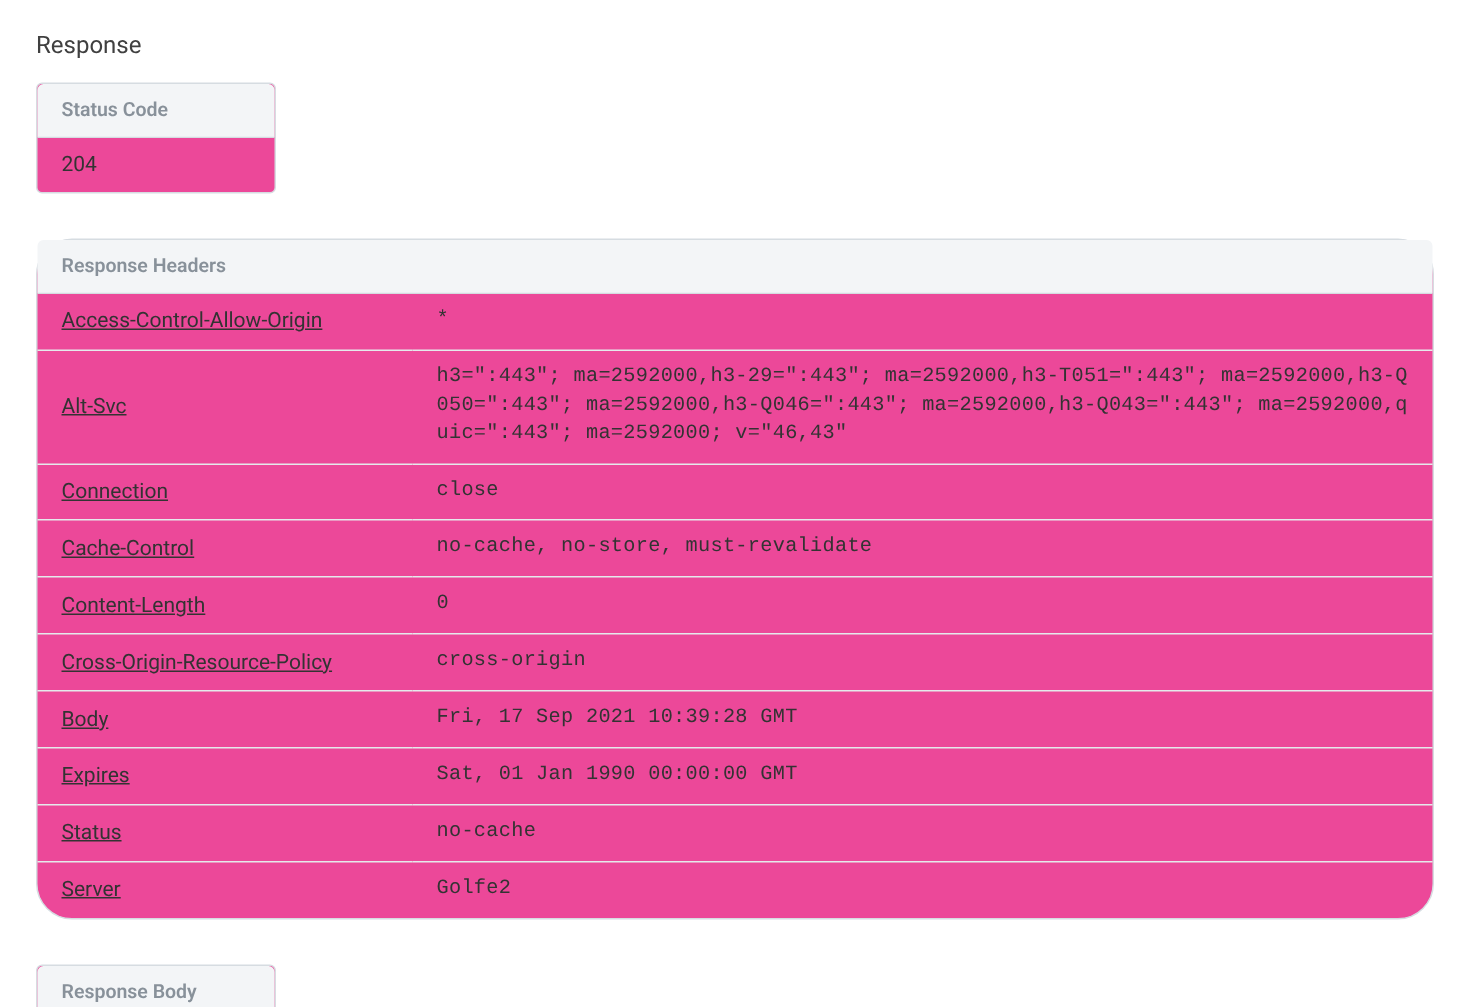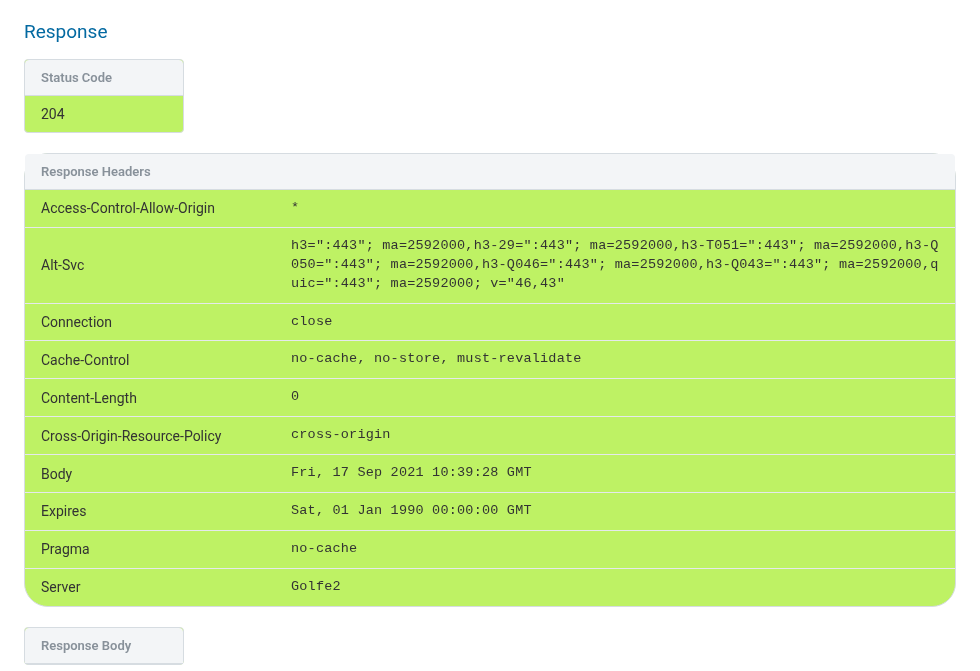--- a/index.html
+++ b/index.html
@@ -8,30 +8,30 @@
       padding: 0;
     }
     body {
       font-family: -apple-system, BlinkMacSystemFont, "Segoe UI", Roboto, Helvetica, Arial, sans-serif;
       background: #ffffff;
       padding: 20px 24px;
       color: #333;
       font-size: 14px;
     }
     .section-title {
-      font-size: 19px;
+      font-size: 16px;
       font-weight: 400;
-      color: #0369a1;
+      color: #404040;
       margin-bottom: 16px;
     }
     .panel {
       border: 1px solid #d6dce1;
       border-radius: 4px;
-      background: #bef264;
-      margin-bottom: 20px;
+      background: #ec4899;
+      margin-bottom: 30px;
       display: inline-block;
       min-width: 160px;
     }
     .panel-full {
       display: block;
       width: 100%;
       border-radius: 24px;
     }
     .panel-header {
       background: #f3f5f7;
@@ -60,20 +60,21 @@
     }
     .headers-table td {
       padding: 9px 16px;
       vertical-align: middle;
     }
     .header-name {
       width: 250px;
       color: #333;
       font-size: 14px;
       font-weight: 400;
+      text-decoration: underline;
     }
     .header-value {
       font-family: "SFMono-Regular", Consolas, "Liberation Mono", Menlo, monospace;
       font-size: 13.5px;
       color: #333;
       word-break: break-all;
       letter-spacing: 0.2px;
       line-height: 1.4;
     }
   </style>
@@ -119,21 +120,21 @@
         </tr>
         <tr>
           <td class="header-name">Body</td>
           <td class="header-value">Fri, 17 Sep 2021 10:39:28 GMT</td>
         </tr>
         <tr>
           <td class="header-name">Expires</td>
           <td class="header-value">Sat, 01 Jan 1990 00:00:00 GMT</td>
         </tr>
         <tr>
-          <td class="header-name">Pragma</td>
+          <td class="header-name">Status</td>
           <td class="header-value">no-cache</td>
         </tr>
         <tr>
           <td class="header-name">Server</td>
           <td class="header-value">Golfe2</td>
         </tr>
       </tbody>
   </table>
 </div>
 

